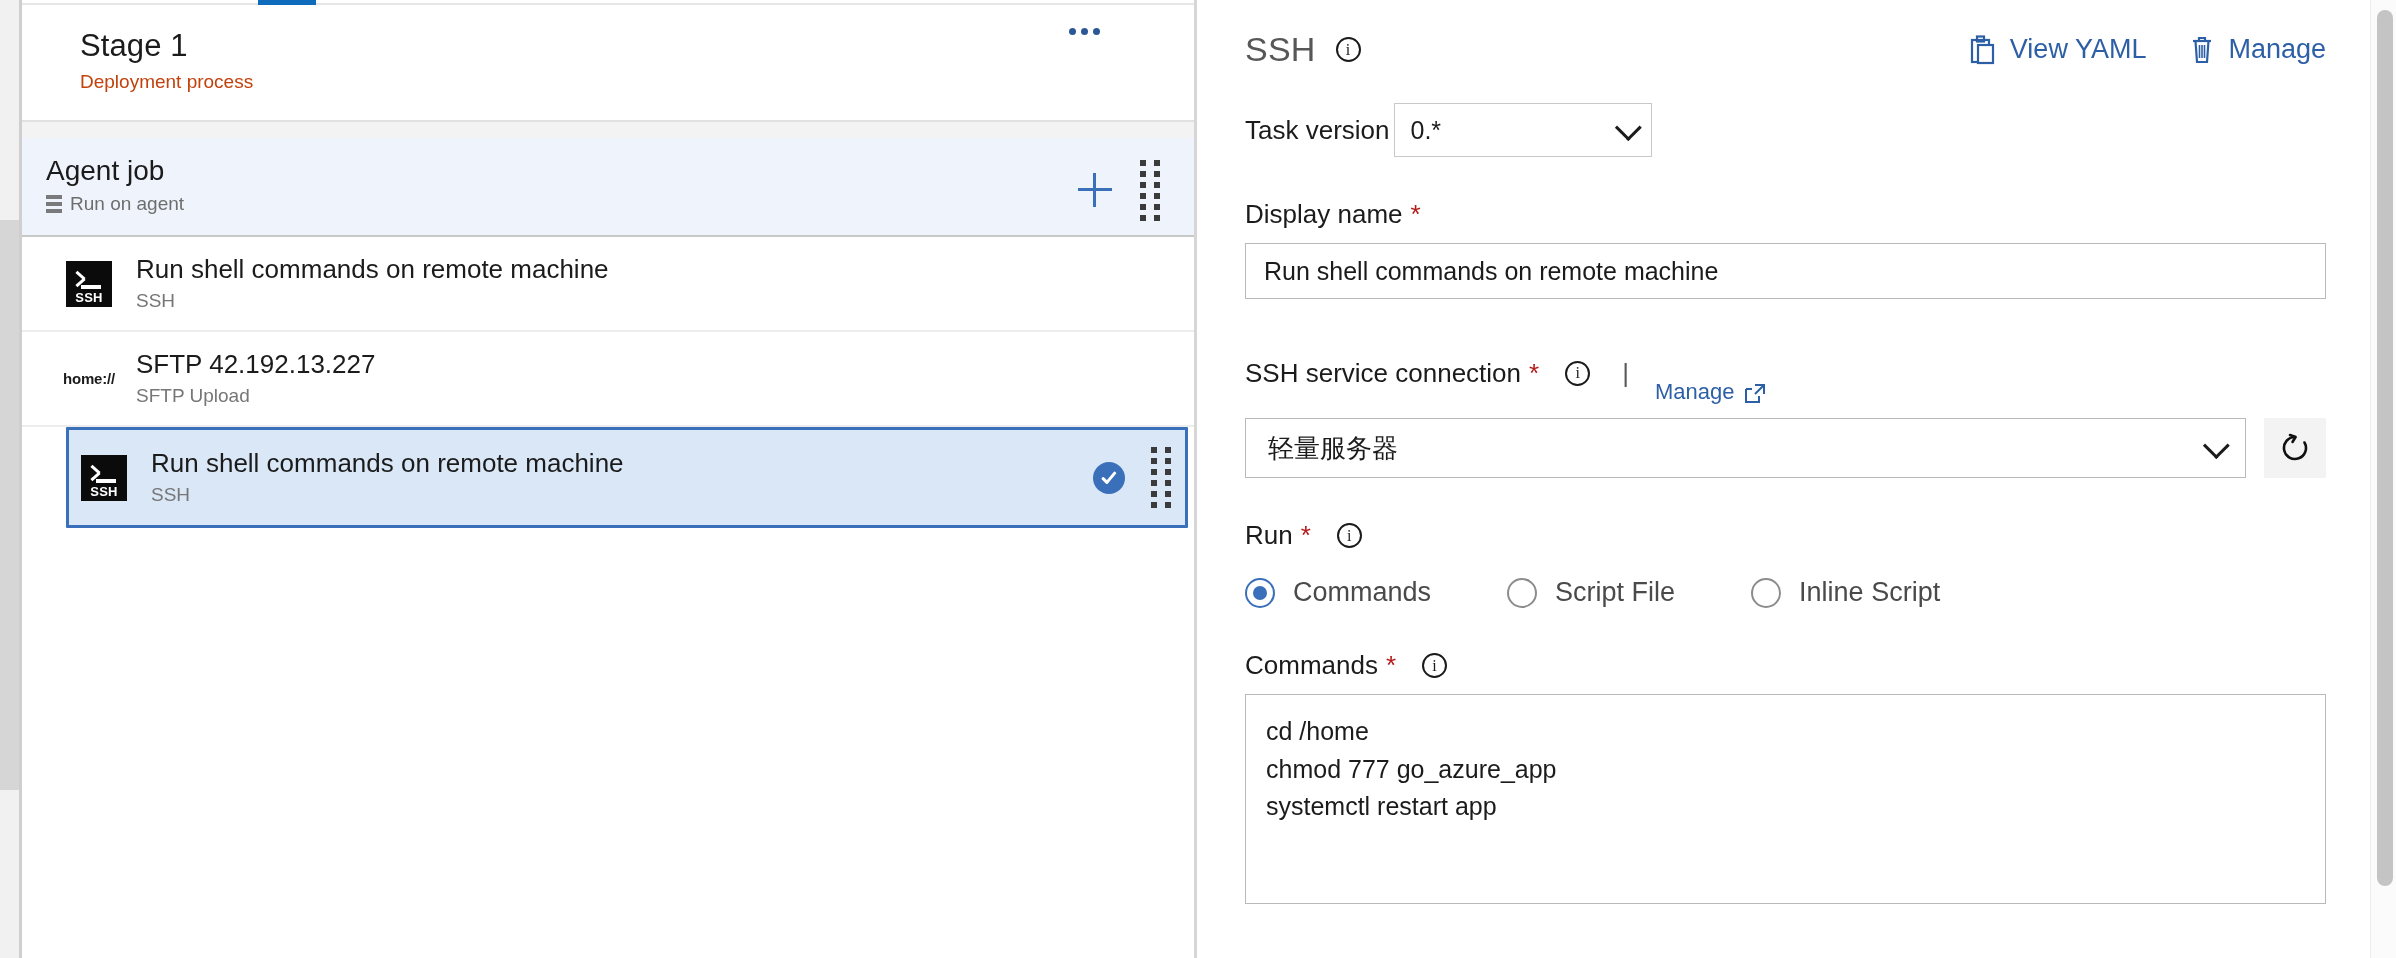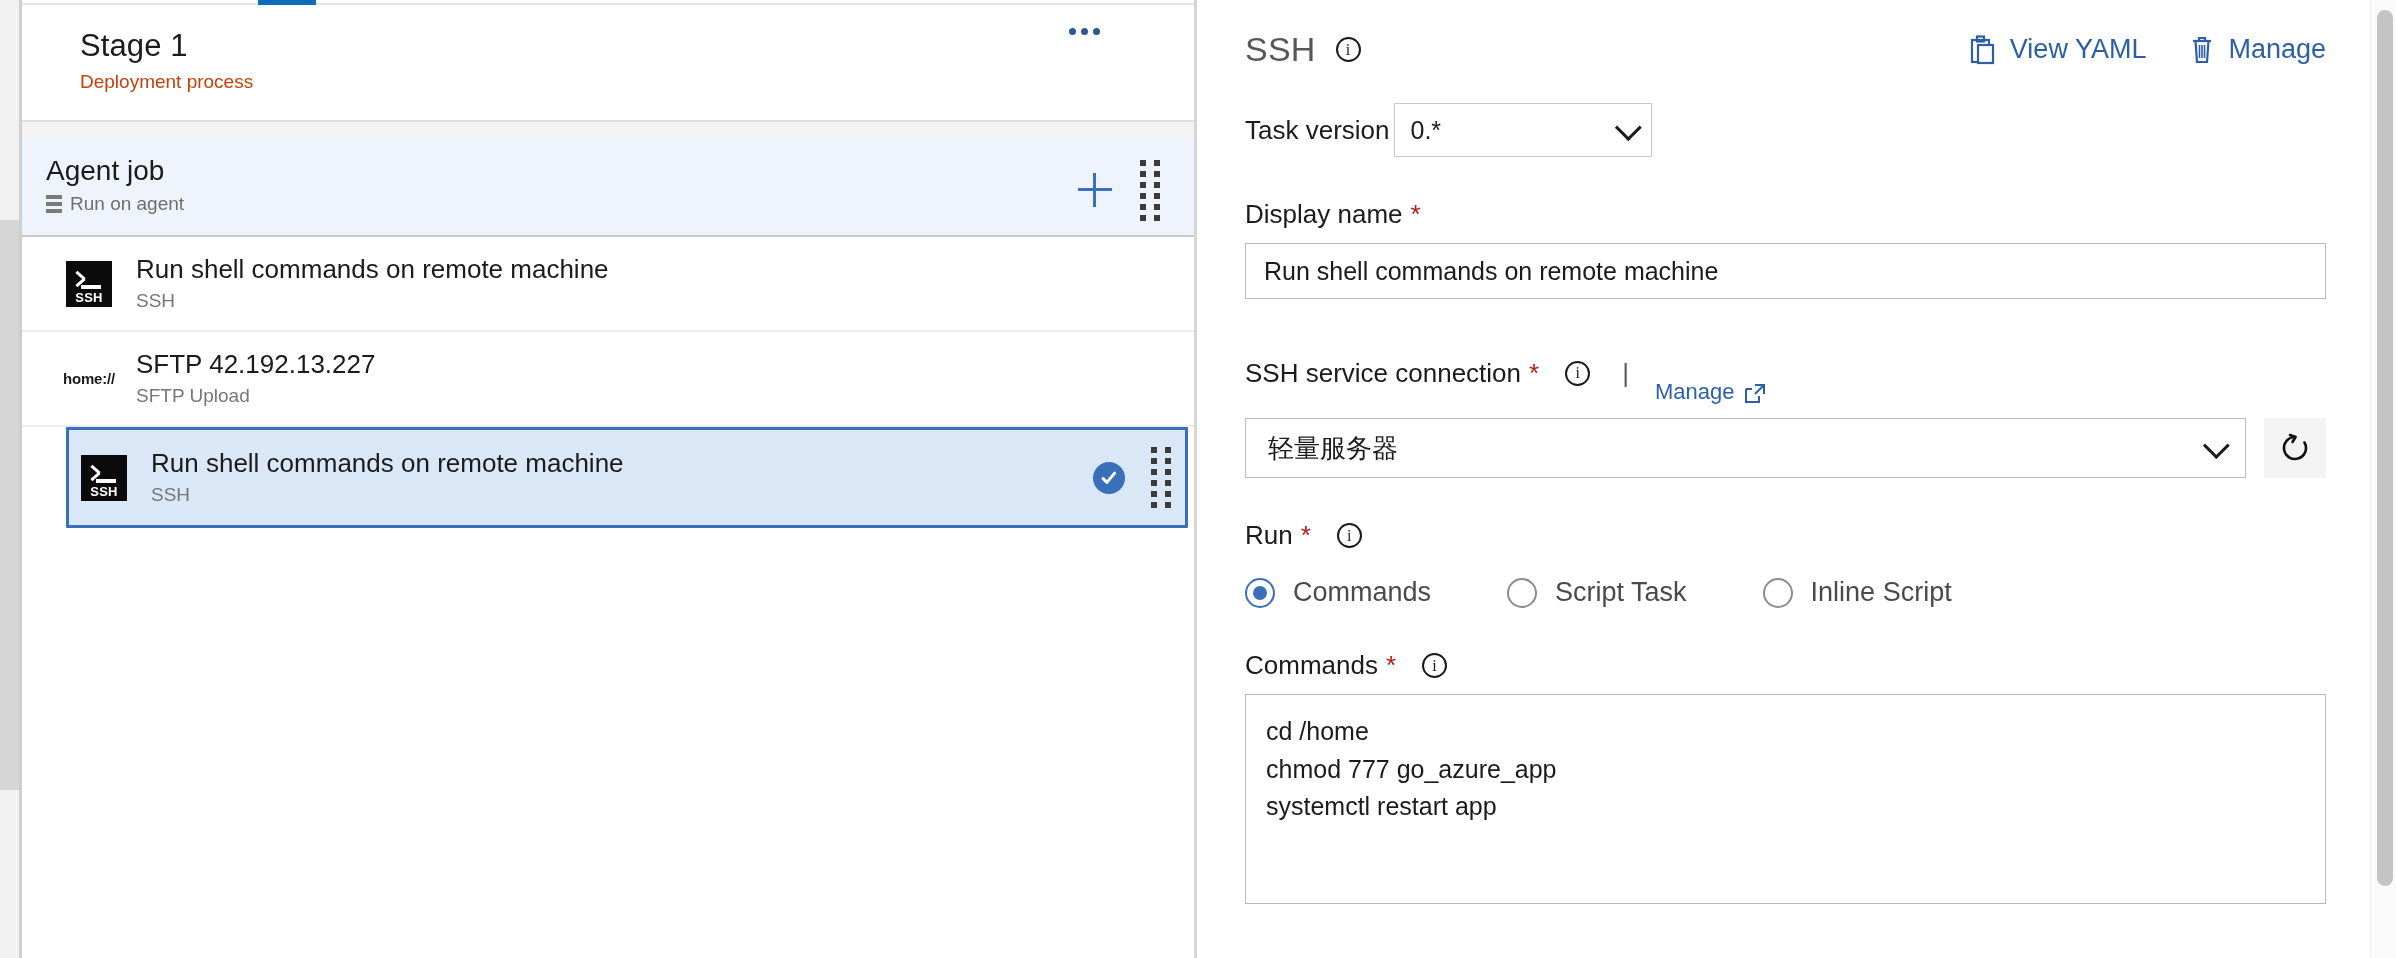--- a/index.html
+++ b/index.html
@@ -470,21 +470,21 @@
         <span class="req">*</span>
         <span class="info-icon">i</span>
       </div>
       <div class="radio-row">
         <div class="radio-item checked">
           <span class="radio-dot"></span>
           <span class="radio-label">Commands</span>
         </div>
         <div class="radio-item">
           <span class="radio-dot"></span>
-          <span class="radio-label">Script Task</span>
+          <span class="radio-label">Script File</span>
         </div>
         <div class="radio-item">
           <span class="radio-dot"></span>
           <span class="radio-label">Inline Script</span>
         </div>
       </div>
 
       
       <div class="field-label">
         <span>Commands</span>

